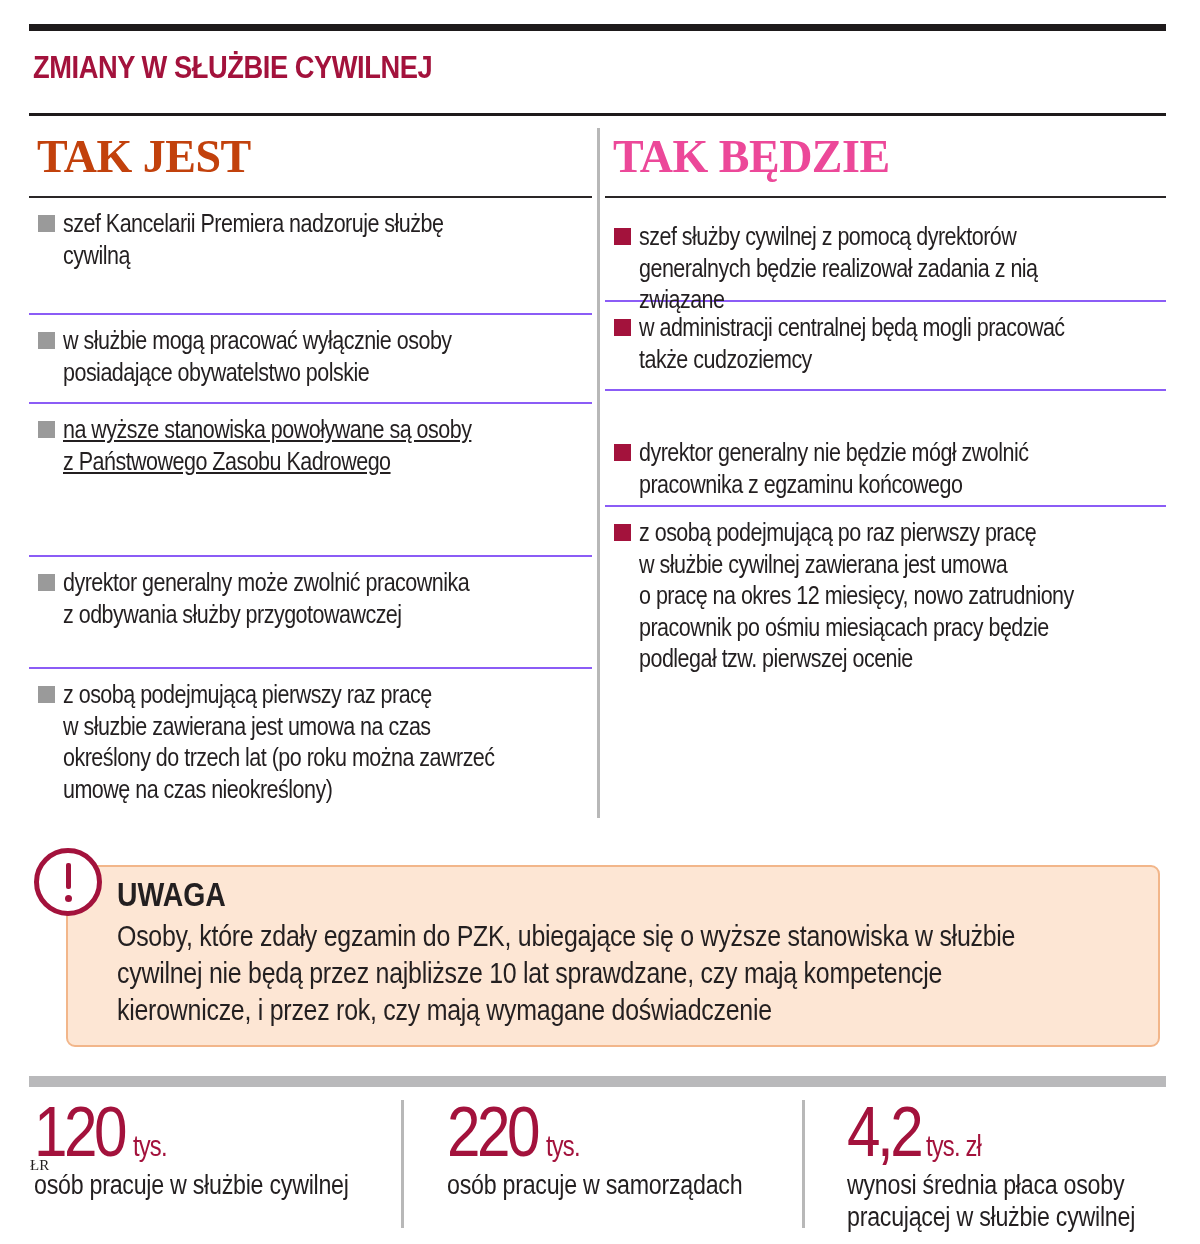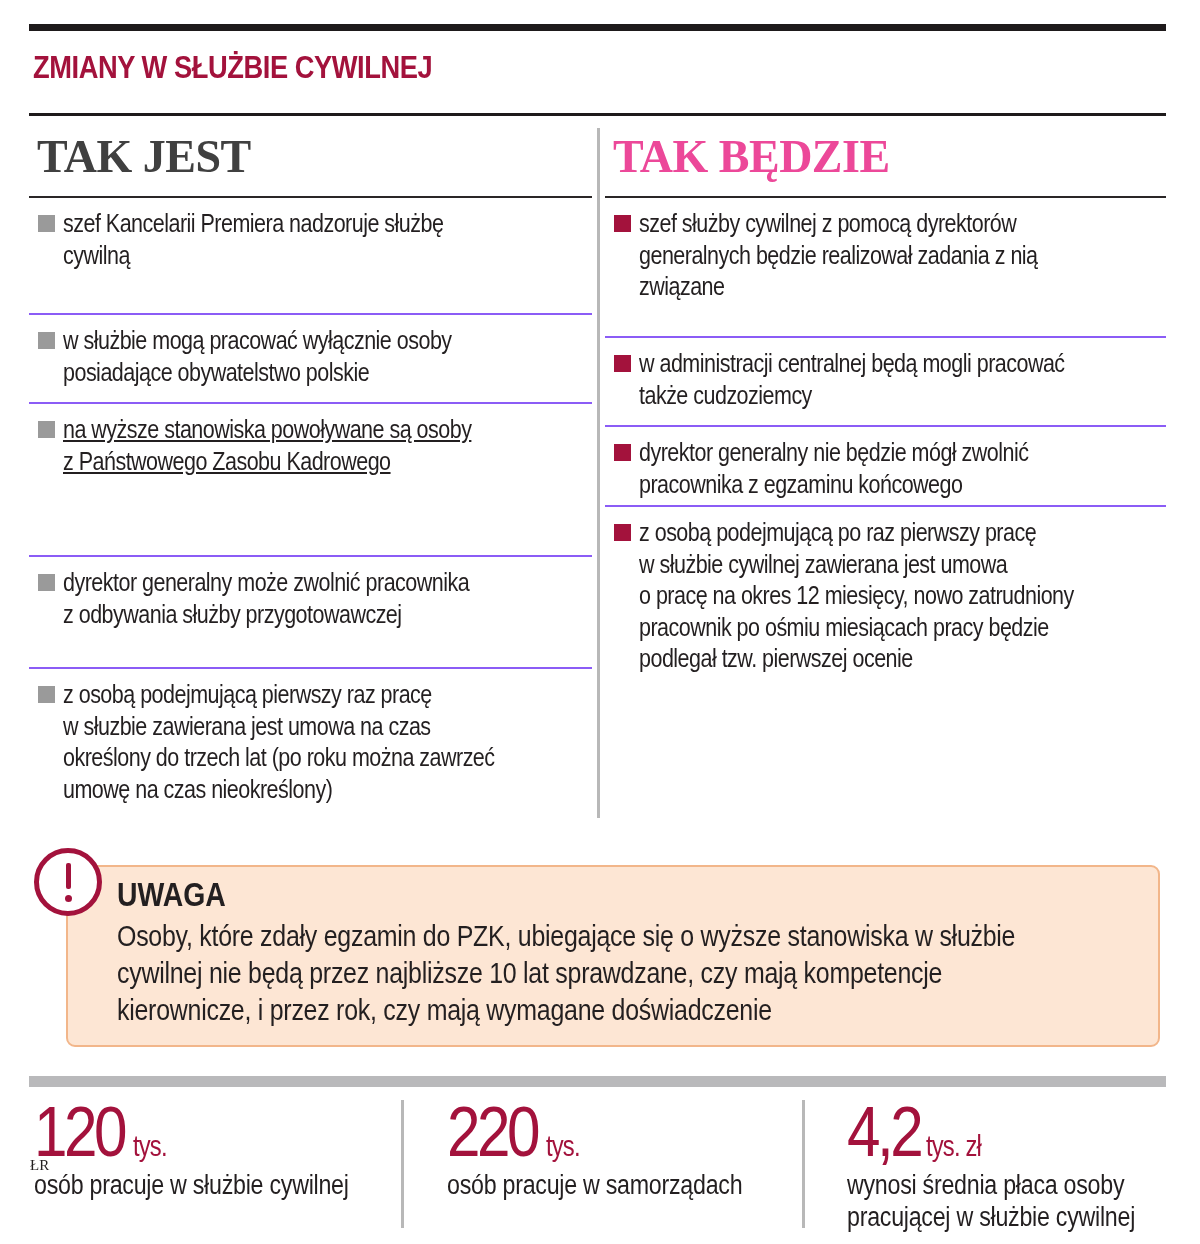--- a/index.html
+++ b/index.html
@@ -19,21 +19,21 @@
 
     .column { position: absolute; top: 116px; }
     .col-left { left: 29px; width: 563px; }
     .col-right { left: 605px; width: 561px; }
 
     .col-heading {
       height: 82px; display: flex; align-items: center; padding-left: 8px;
       font-family: "Liberation Serif", "DejaVu Serif", serif; font-weight: bold; font-size: 46px;
       letter-spacing: -0.5px; border-bottom: 2px solid #2a2627;
     }
-    .col-left .col-heading { color: #404040; }
+    .col-left .col-heading { color: #c2410c; }
     .col-right .col-heading { color: #ec4899; }
 
     .row {
       border-bottom: 2px solid #8b5cf6; position: relative;
       padding: 10px 8px 0 34px;
       font-size: 25px; line-height: 31.5px; color: #231f20;
       transform-origin: left top;
     }
     .row:last-child { border-bottom: none; }
     .row .bullet {
@@ -41,24 +41,24 @@
     }
     .col-left .bullet { background: #9a9a9a; }
     .col-right .bullet { background: #a3123c; }
     .row .txt { display: block; white-space: pre-line; letter-spacing: -0.6px; transform: scaleX(0.86); transform-origin: left top; width: 116%; }
 
     .col-left .r0 { height: 117px; }
     .col-left .r1 { height: 89px; }
     .col-left .r2 { height: 153px; text-decoration: underline; }
     .col-left .r3 { height: 112px; }
     .col-left .r4 { height: 170px; }
-    .col-right .r0 { height: 140px; }
+    .col-right .r0 { height: 91px; margin-top: 13px; }
     .col-right .r1 { height: 89px; }
     .col-right .r2 { height: 153px; }
-    .col-right .r3 { height: 80px; }
+    .col-right .r3 { height: 80px; margin-top: 36px; }
     .col-right .r4 { height: 170px; }
 
     .note-box {
       position: absolute; left: 66px; top: 865px; width: 1094px; height: 182px;
       background: #fde6d4; border: 2px solid #f2b68a; border-radius: 9px;
     }
     .note-icon {
       position: absolute; left: 34px; top: 848px; width: 68px; height: 68px;
       border-radius: 50%; border: 5px solid #a3123c; background: #ffffff;
       display: flex; align-items: center; justify-content: center;

